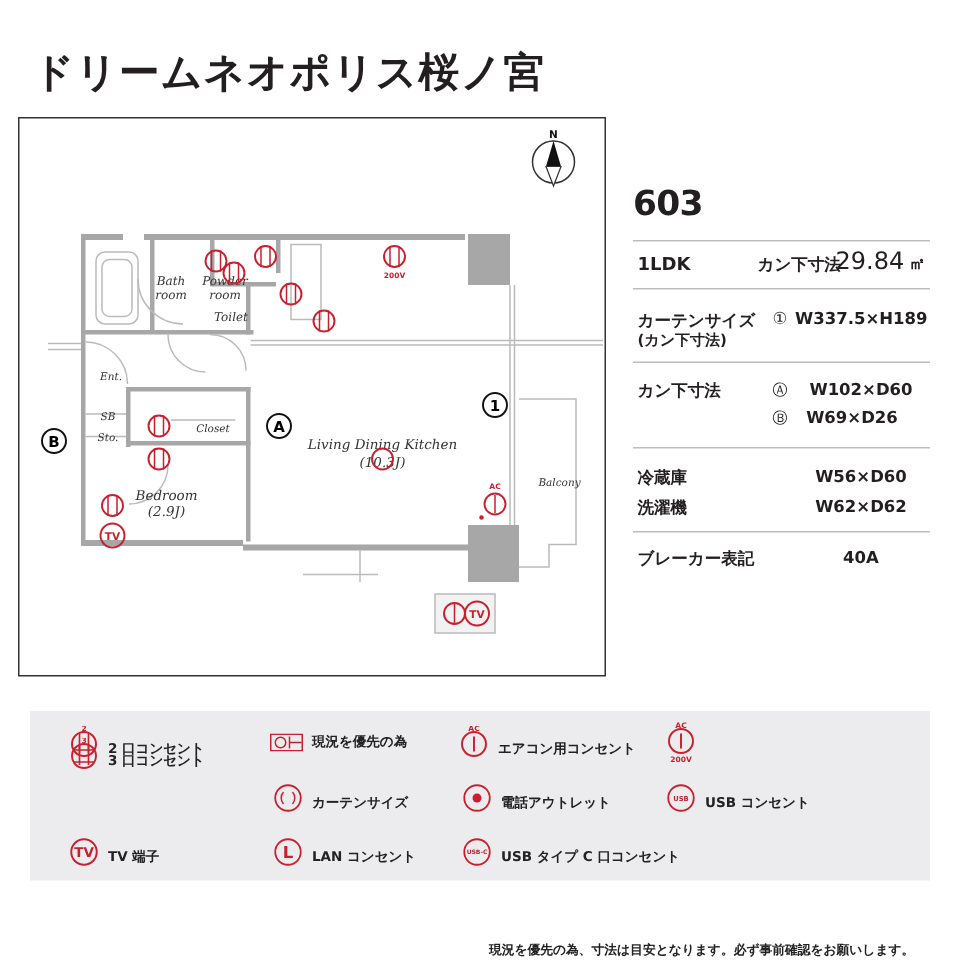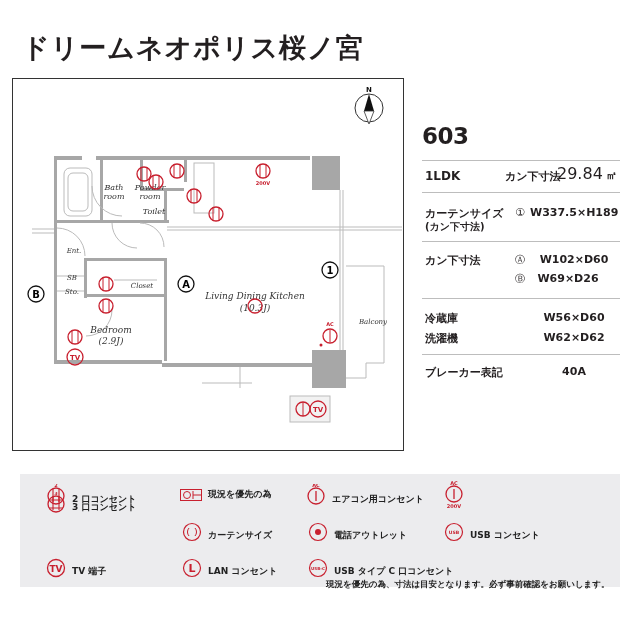--- a/index.html
+++ b/index.html
@@ -9,21 +9,21 @@
   .frame{left:12px;top:78px;width:392px;height:373px;border:1.3px solid #333;box-sizing:border-box;}
   .plan{left:12px;top:78px;width:392px;height:373px;}
   .unit{left:422px;top:123px;font-size:23px;font-weight:bold;letter-spacing:-0.5px;}
   .hr{height:1px;background:#bdbdbd;left:422px;width:198px;}
   .row{left:425px;font-size:11px;font-weight:bold;}
   .small{font-size:10px;}
   .val{font-size:11px;font-weight:bold;text-align:center;}
   .legend{left:20px;top:474px;width:600px;height:113px;background:#ececee;}
   .li{display:flex;align-items:flex-end;font-size:9px;font-weight:bold;color:#222;}
   .li svg{margin-right:6px;}
-  .note{left:326px;top:579px;font-size:8.5px;font-weight:bold;color:#222;}
+  .note{left:326px;top:628px;font-size:8.5px;font-weight:bold;color:#222;}
   .lbl{font-family:"DejaVu Serif","Liberation Serif",serif;font-style:italic;fill:#333;}
 </style>
 </head>
 <body>
 
 <div class="abs title">ドリームネオポリス桜ノ宮</div>
 
 <div class="abs frame"></div>
 <svg class="abs plan" viewBox="0 0 392 373" width="392" height="373">
 

